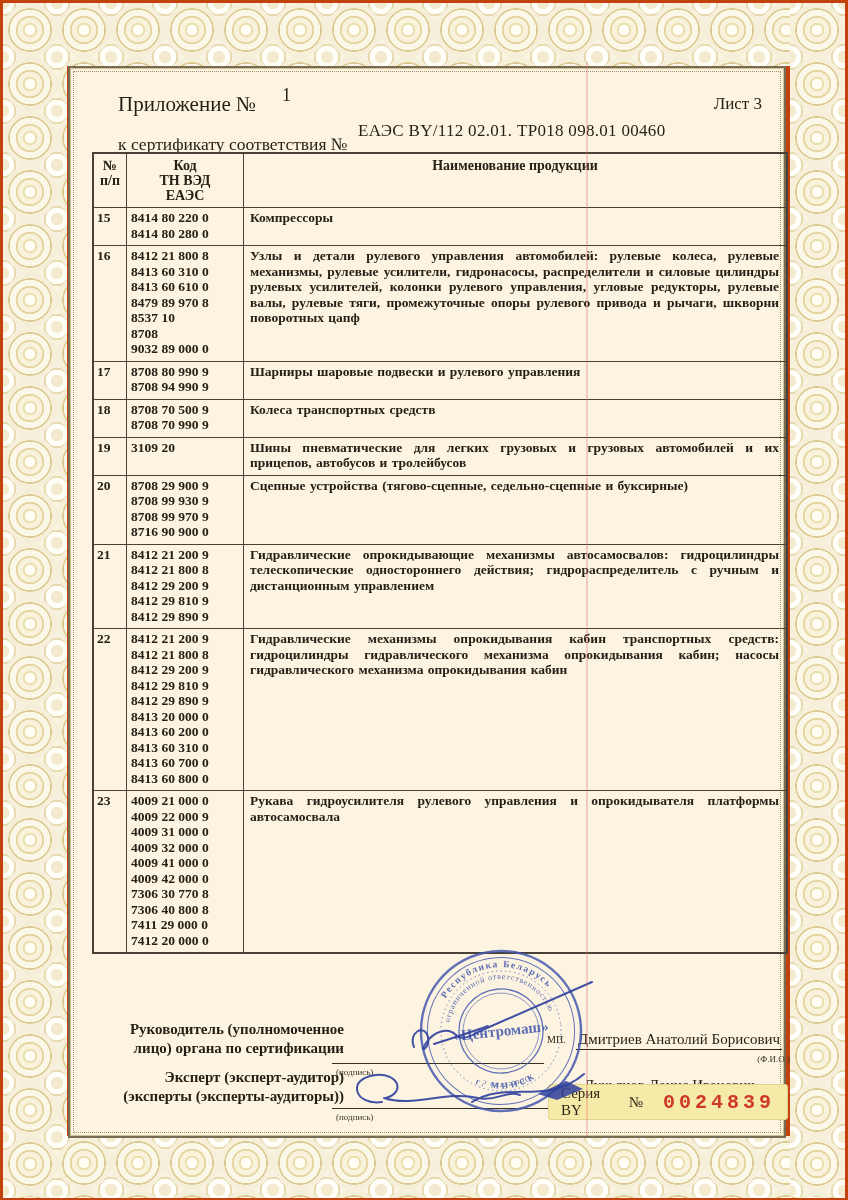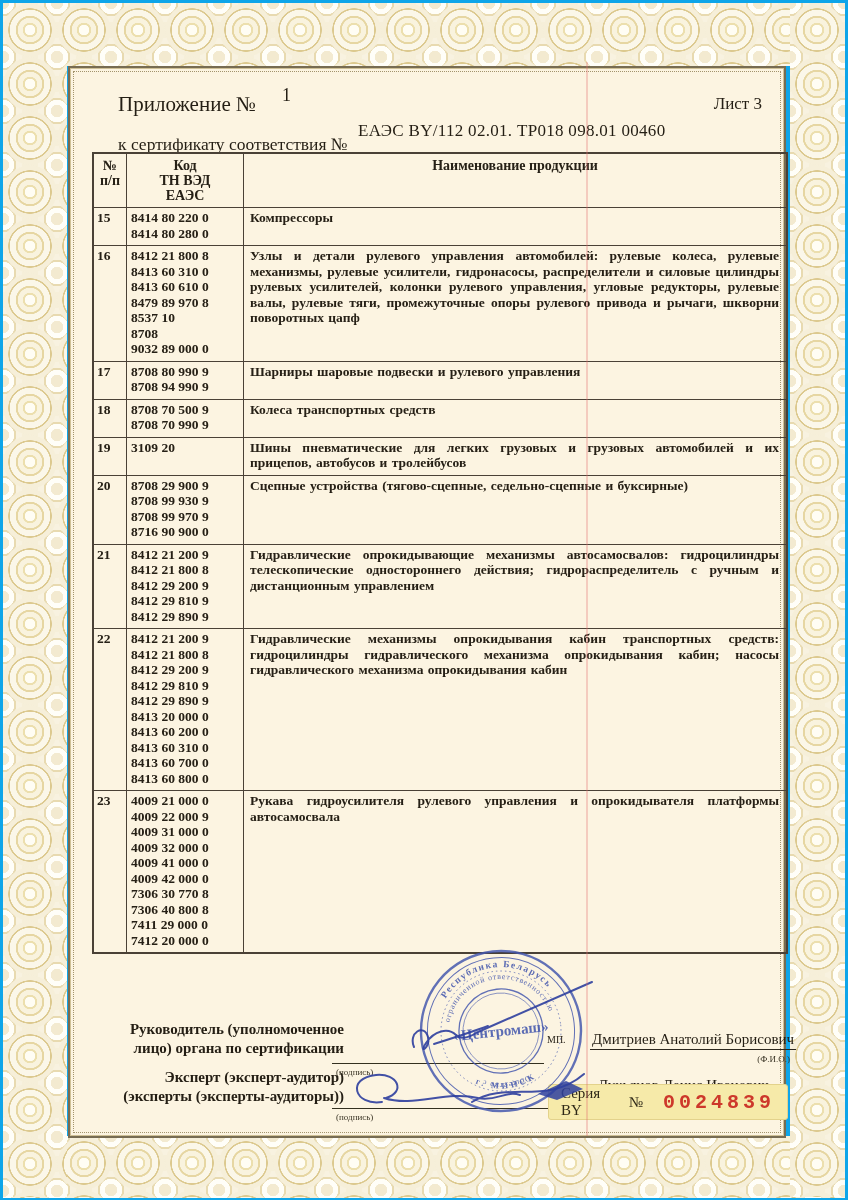--- a/index.html
+++ b/index.html
@@ -1,16 +1,16 @@
 <!DOCTYPE html>
 <html><head>
 <meta charset="utf-8">
 <style>
   html,body{margin:0;padding:0;background:#fff;}
-  .page{position:relative;width:848px;height:1200px;background:#0ea5e9;overflow:hidden;
+  .page{position:relative;width:848px;height:1200px;background:#c2410c;overflow:hidden;
         font-family:"Liberation Serif","DejaVu Serif",serif;color:#241e14;}
 
   
   .deco{position:absolute;z-index:1;background-color:#f6efd9;
     background-image:
       radial-gradient(circle, #fffdf4 0 5px, #ecdfae 5.5px 7px, #f9f3de 7.5px 12px, #e6d6a2 12.5px 14px, #fbf7e9 14.5px 20px, #dcc98f 20.5px 21.5px, #f6efd9 22px 26px, rgba(0,0,0,0) 27px),
       radial-gradient(circle, #f3ead0 0 6px, #fffef8 6.5px 11px, #e8dab0 11.5px 13px, #f8f2e0 13.5px 19px, rgba(0,0,0,0) 19.5px),
       radial-gradient(circle, rgba(176,168,205,0.28) 0 9px, rgba(0,0,0,0) 10px);
     background-size:54px 54px,54px 54px,54px 54px;
     background-position:0 0,27px 27px,13px 40px;}
@@ -46,21 +46,21 @@
   .f-label{left:24px;width:250px;font-size:15px;font-weight:bold;line-height:19px;text-align:right;}
   .head-label{top:952px;}
   .expert-label{top:1000px;}
   .sig-line{border-bottom:1.2px solid #33301f;height:0;}
   .sig-line-1{left:262px;top:995px;width:212px;}
   .sig-line-2{left:262px;top:1040px;width:226px;}
   .sig-caption{font-size:9px;color:#3a3425;}
   .sig-caption-1{left:266px;top:999px;}
   .sig-caption-2{left:266px;top:1044px;}
   .stamp-mark{left:477px;top:966px;font-size:10px;}
-  .person{font-size:15px;border-bottom:1.2px solid #2c271d;padding:0 2px 1px 2px;white-space:nowrap;margin-left:14px;}
+  .person{font-size:15px;border-bottom:1.2px solid #2c271d;padding:0 2px 1px 2px;white-space:nowrap;}
   .person-1{left:506px;top:963px;}
   .person-2{left:512px;top:1009px;}
   .fio{font-size:9px;color:#3a3425;text-align:right;}
   .fio-1{left:506px;top:986px;width:214px;}
   .fio-2{left:512px;top:1031px;width:180px;}
   .imprint{left:430px;top:1042px;width:276px;font-size:4.5px;color:#6e665a;text-align:right;white-space:nowrap;overflow:hidden;}
 
   
   .stamp-svg{position:absolute;z-index:4;left:417px;top:947px;transform:rotate(-6deg);}
   .sign-svg{position:absolute;z-index:5;left:322px;top:952px;}

